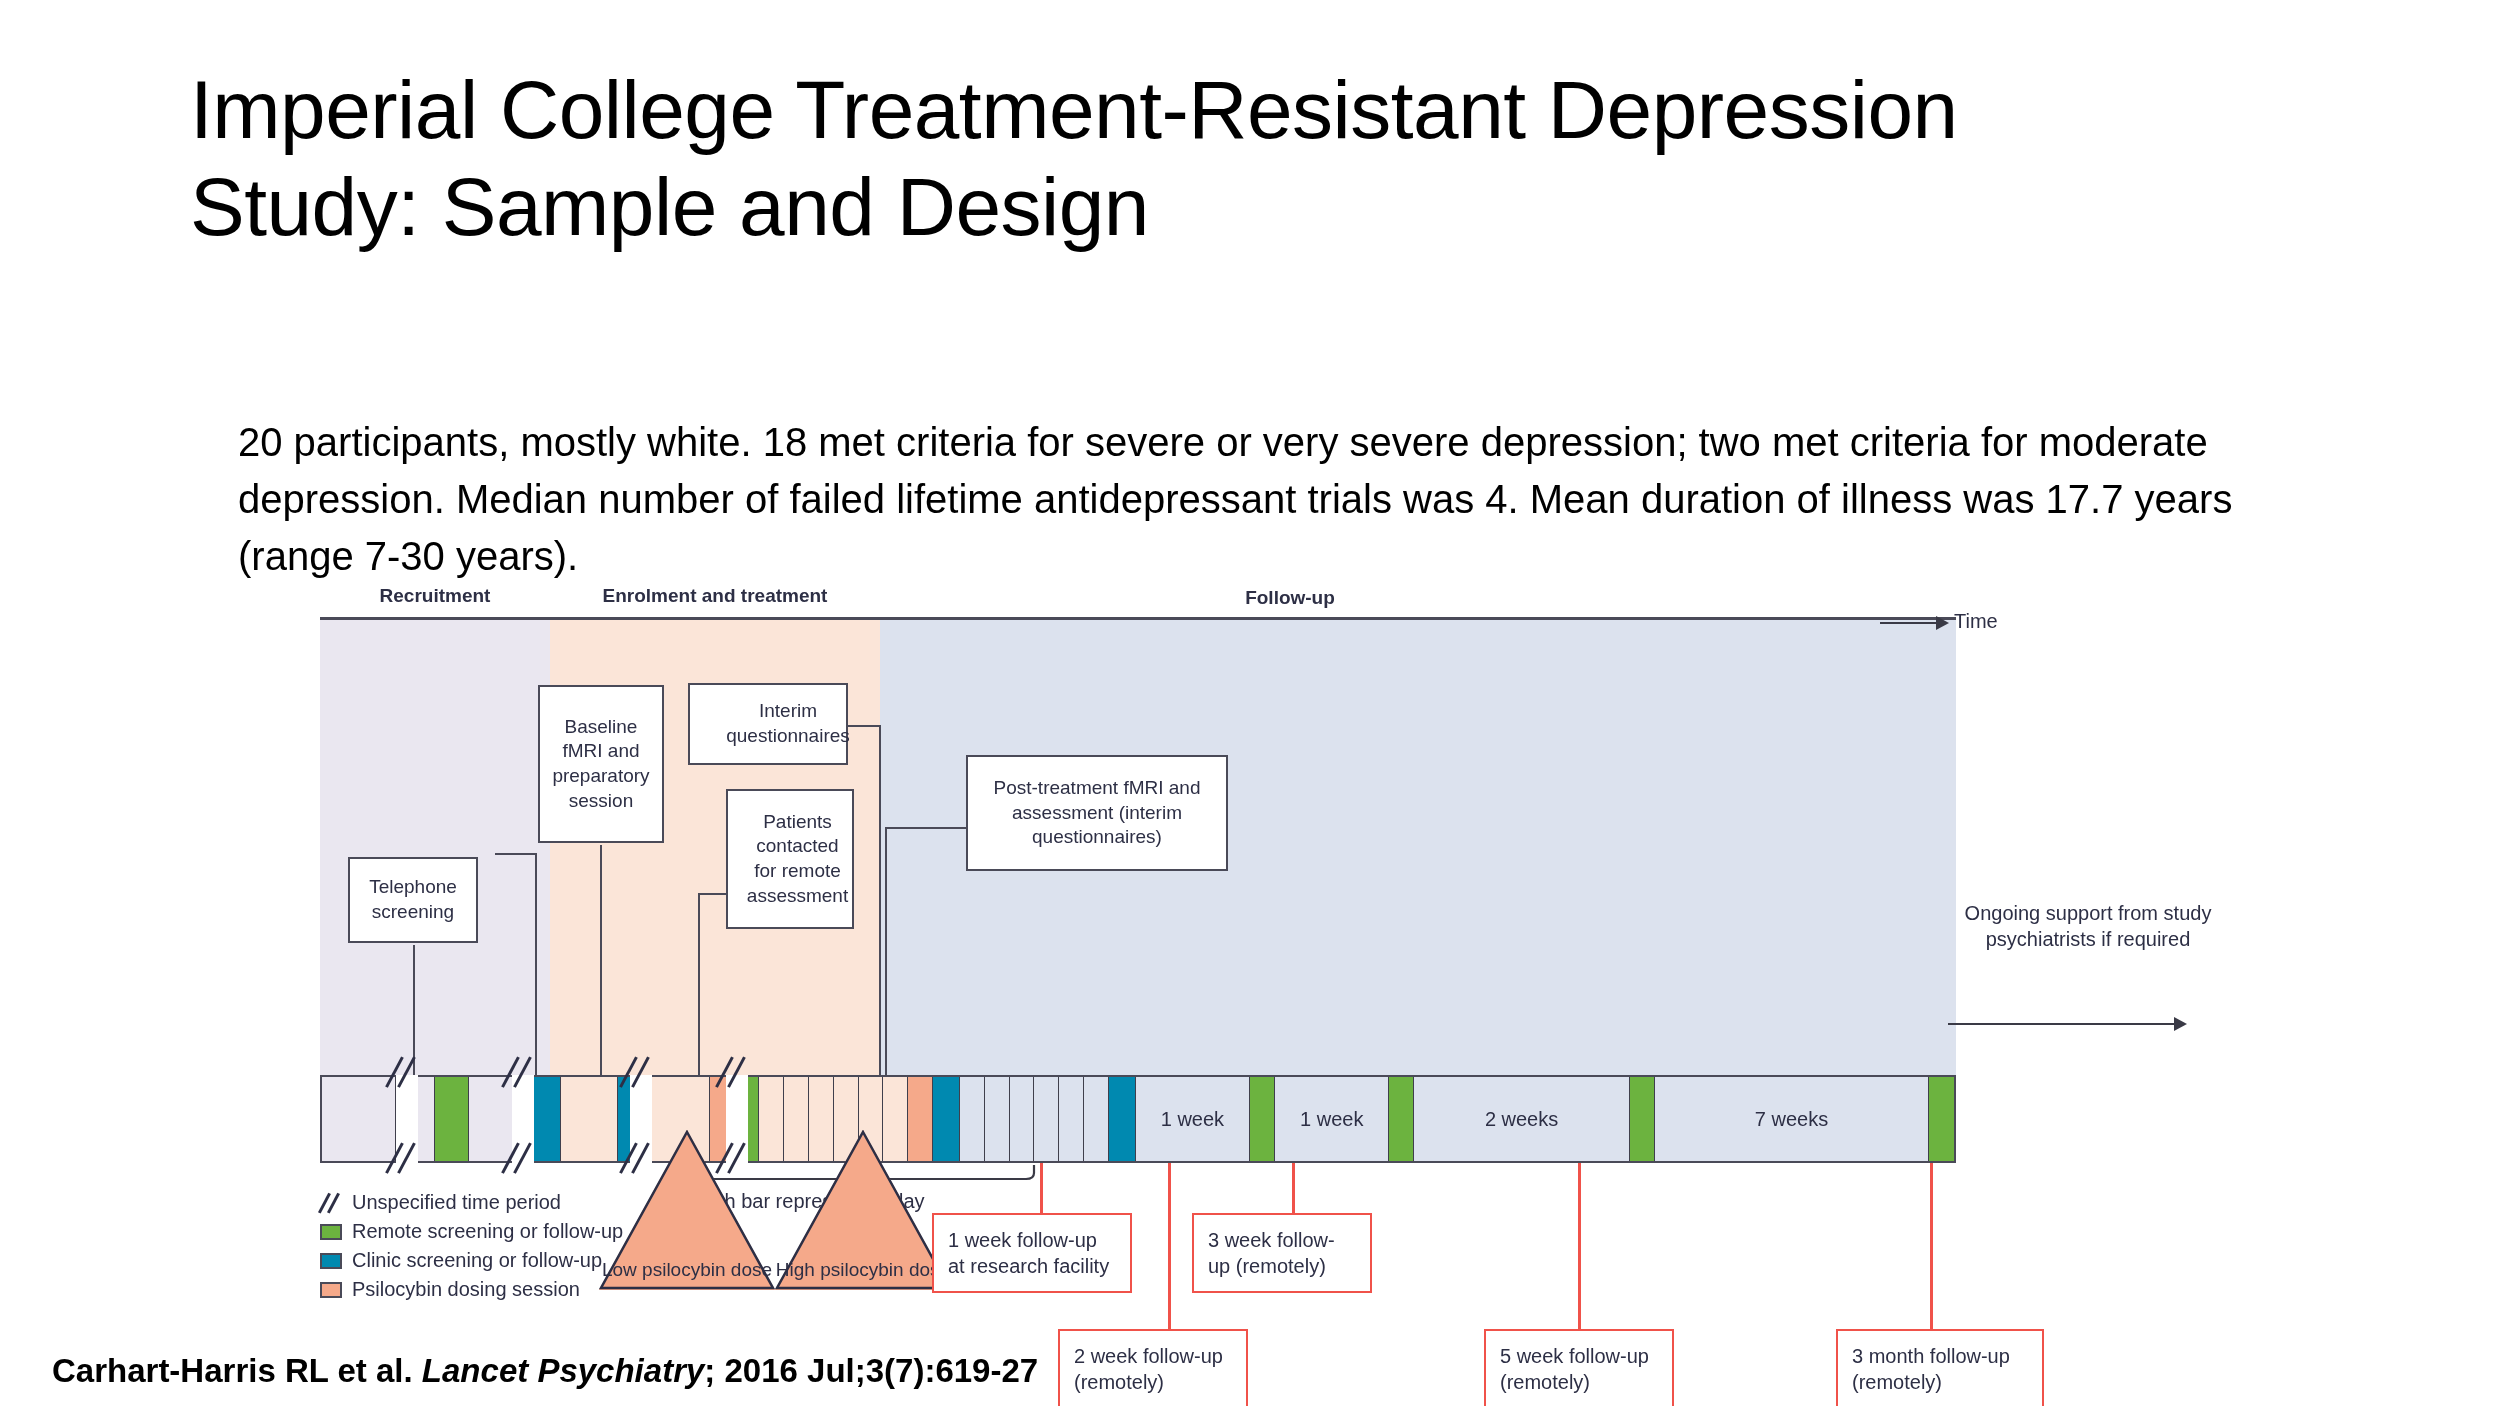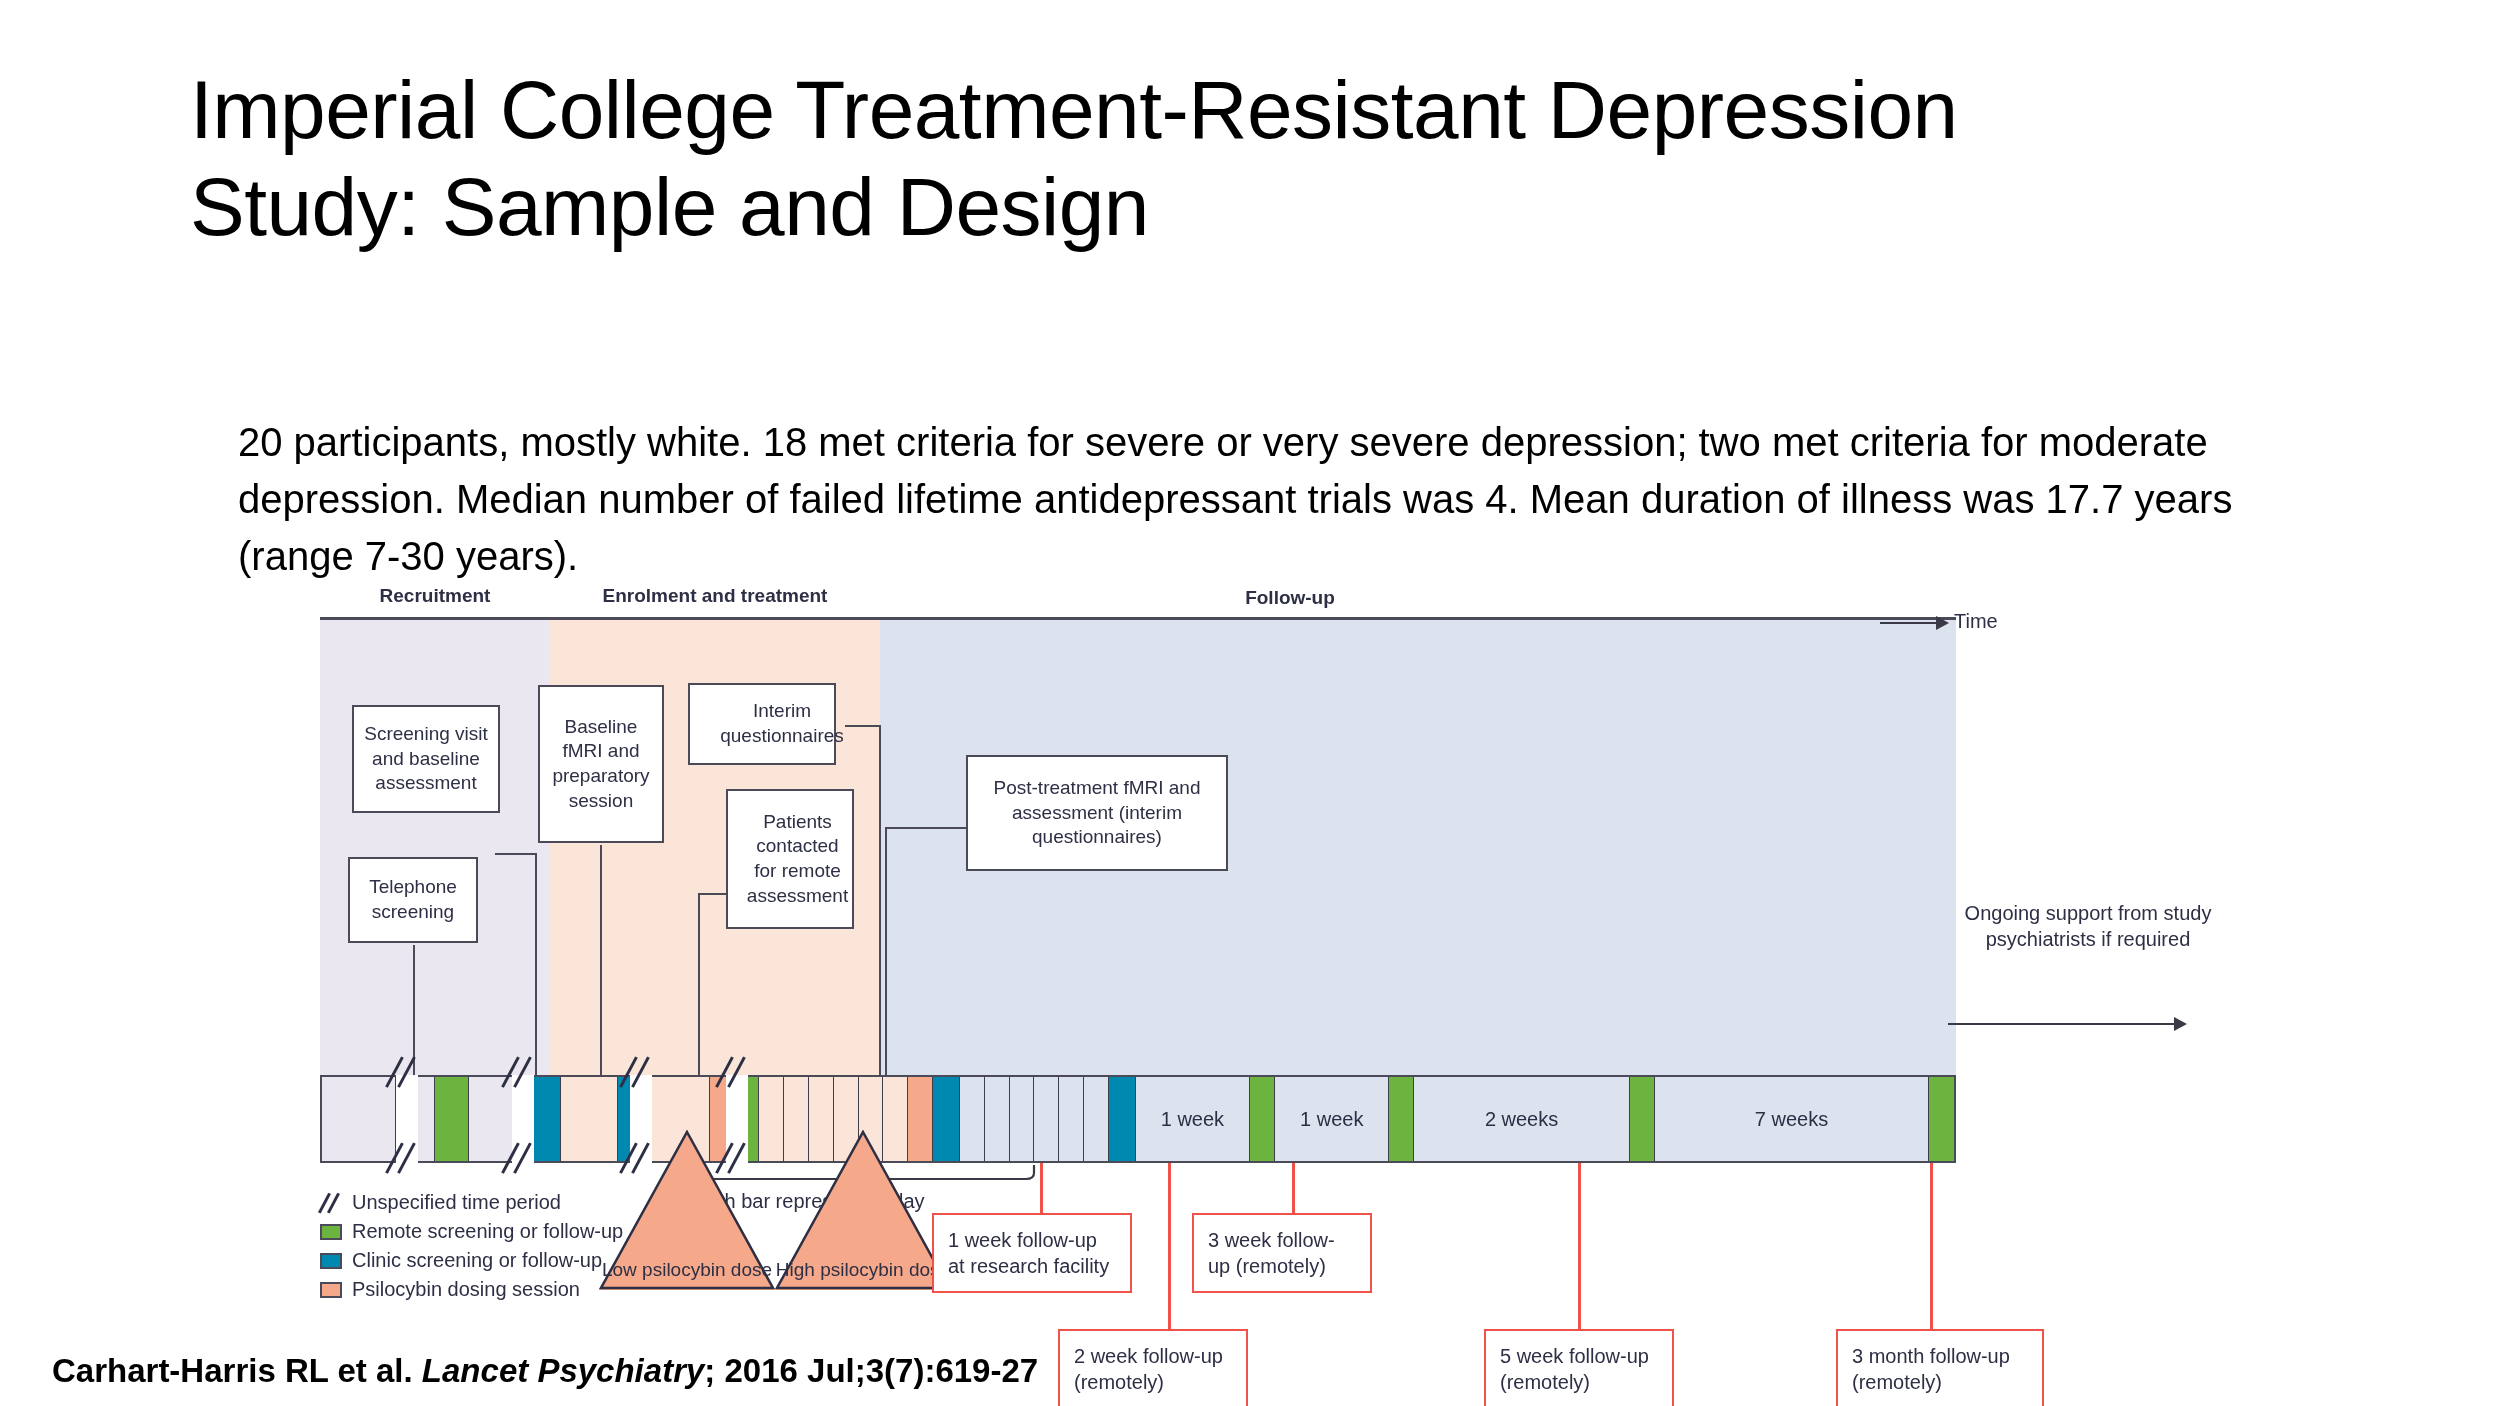--- a/index.html
+++ b/index.html
@@ -287,27 +287,26 @@
 
   <div class="conn" style="left:845px;top:130px;width:36px;height:2px;"></div>
   <div class="conn" style="left:879px;top:130px;width:2px;height:350px;"></div>
 
   <div class="conn" style="left:698px;top:298px;width:46px;height:2px;"></div>
   <div class="conn" style="left:698px;top:298px;width:2px;height:182px;"></div>
 
   <div class="conn" style="left:885px;top:232px;width:82px;height:2px;"></div>
   <div class="conn" style="left:885px;top:232px;width:2px;height:248px;"></div>
 
-  <div class="ebox" style="left:352px;top:110px;width:148px;height:108px;">Screening visit and baseline assessment</div>
 
   <div class="ebox" style="left:348px;top:262px;width:130px;height:86px;">Telephone screening</div>
 
   <div class="ebox" style="left:538px;top:90px;width:126px;height:158px;">Baseline fMRI and preparatory session</div>
 
-  <div class="ebox" style="left:688px;top:88px;width:148px;height:82px;padding-left:46px;">Interim questionnaires</div>
+  <div class="ebox" style="left:688px;top:88px;width:160px;height:82px;padding-left:46px;">Interim questionnaires</div>
 
   <div class="ebox" style="left:726px;top:194px;width:128px;height:140px;padding-left:21px;">Patients contacted for remote assessment</div>
 
   <div class="ebox" style="left:966px;top:160px;width:262px;height:116px;">Post-treatment fMRI and assessment (interim questionnaires)</div>
 
   <div id="timeline" style="width:1636px;">
 
     <div class="seg lav" style="width:78px;"></div>
     <div class="seg lav" style="width:40px;"></div>
     <div class="seg green" style="width:36px;"></div>

